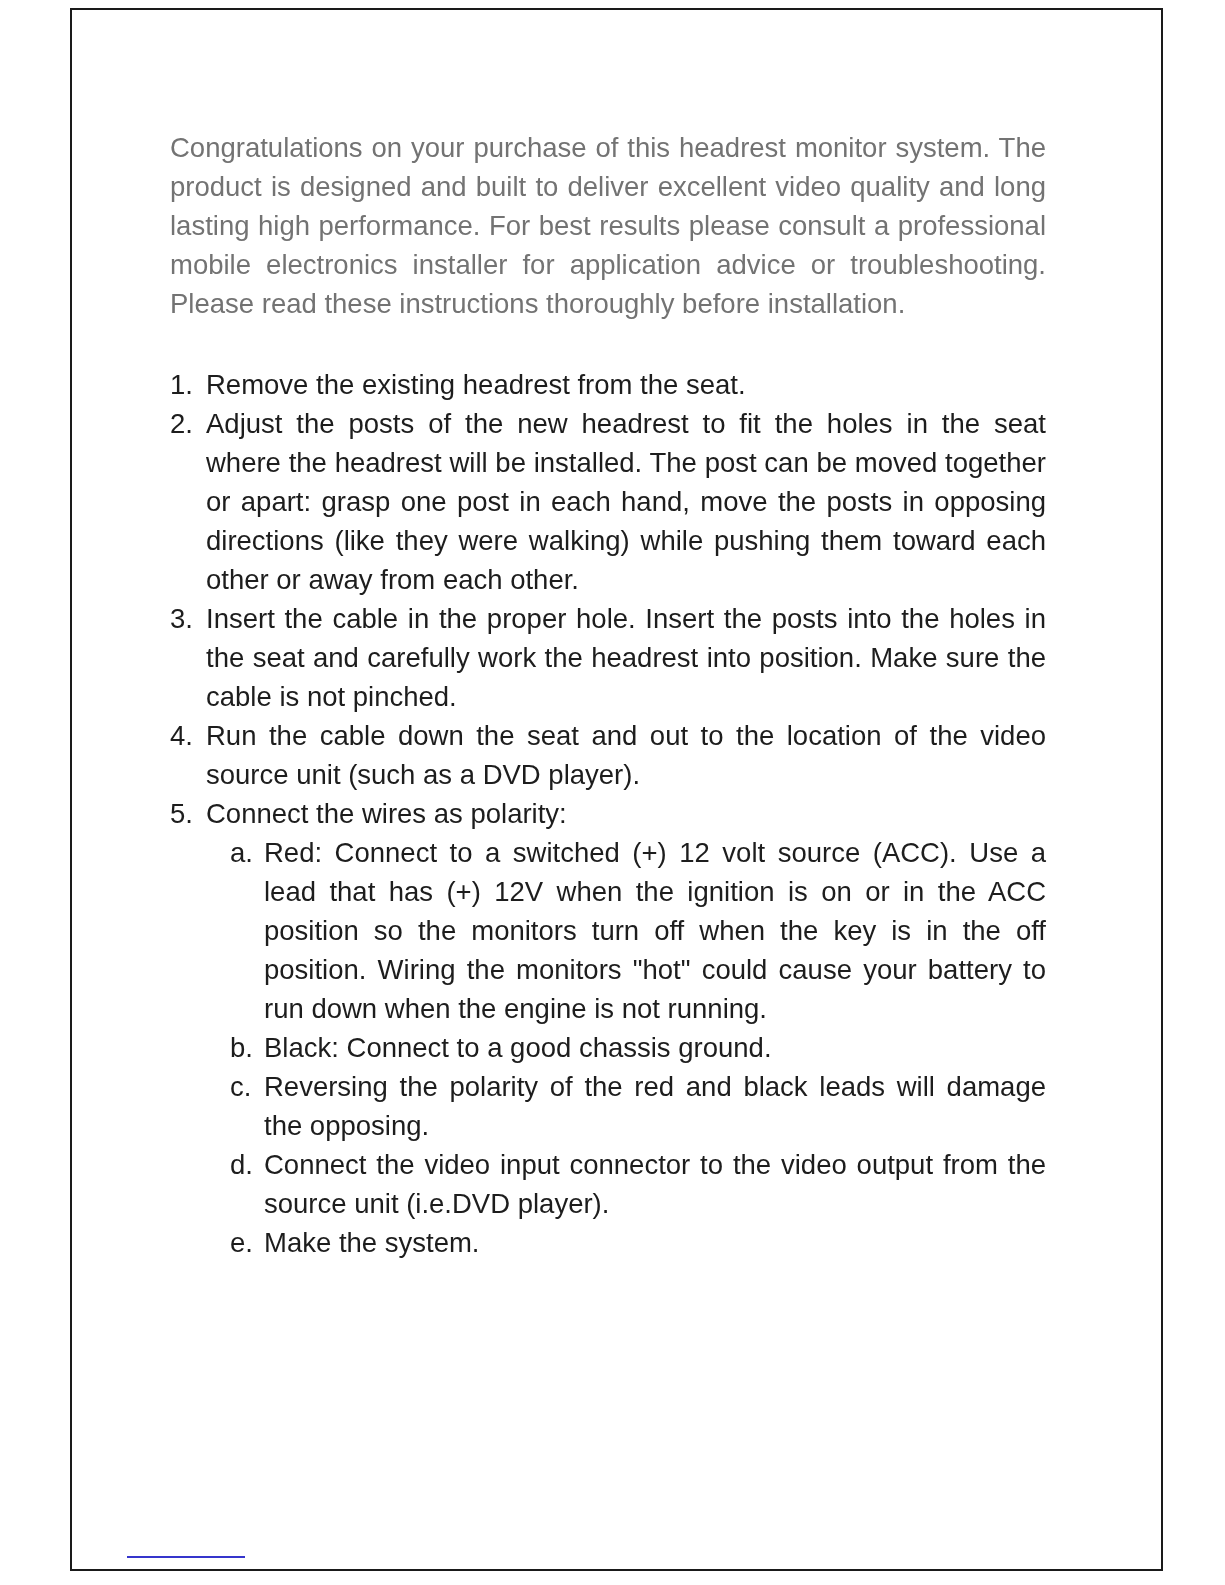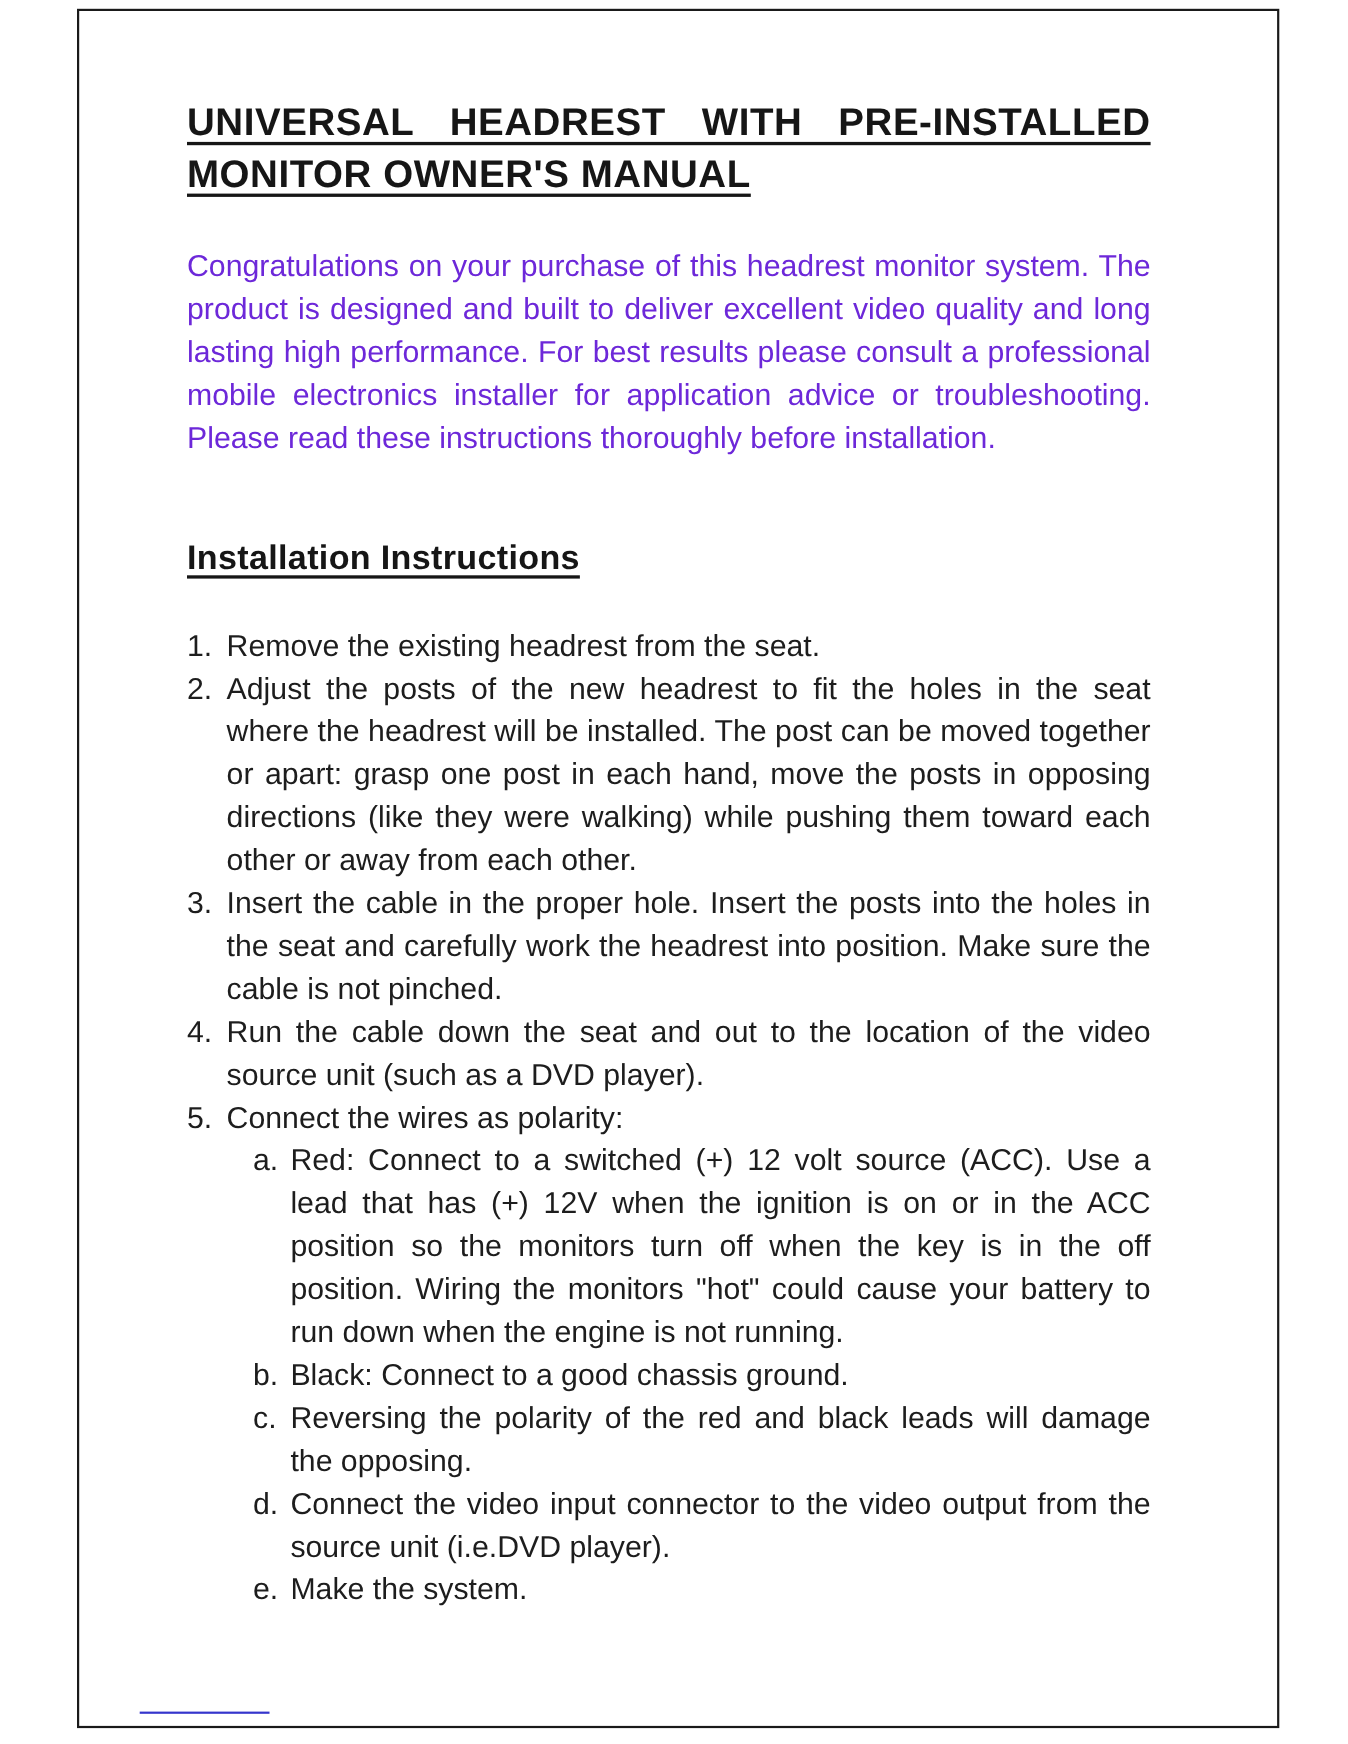--- a/index.html
+++ b/index.html
@@ -51,21 +51,21 @@
     display: block;
     text-decoration: underline;
     text-decoration-thickness: 3px;
     text-underline-offset: 6px;
   }
   p.intro {
     margin: 40px 0 0 0;
     font-size: 27.5px;
     line-height: 39px;
     text-align: justify;
-    color: #6d28d9;
+    color: #737373;
   }
   h2.section-heading {
     margin: 72px 0 0 0;
     font-size: 31px;
     font-weight: bold;
     color: #161616;
     text-decoration: underline;
     text-decoration-thickness: 3px;
     text-underline-offset: 6px;
     letter-spacing: 0.3px;
@@ -103,28 +103,23 @@
     cursor: pointer;
   }
 </style>
 </head>
 <body>
 
 <div class="page-border"></div>
 
 <div class="content">
 
-  <h1 class="doc-title">
-    <span class="t1">UNIVERSAL HEADREST WITH PRE-INSTALLED</span>
-    <span class="t2">MONITOR OWNER'S MANUAL</span>
-  </h1>
 
   <p class="intro">Congratulations on your purchase of this headrest monitor system. The product is designed and built to deliver excellent video quality and long lasting high performance. For best results please consult a professional mobile electronics installer for application advice or troubleshooting. Please read these instructions thoroughly before installation.</p>
 
-  <h2 class="section-heading">Installation Instructions</h2>
 
   <div class="steps">
 
     <div class="step">
       <span class="num">1.</span>
       <span class="txt">Remove the existing headrest from the seat.</span>
     </div>
 
     <div class="step">
       <span class="num">2.</span>

